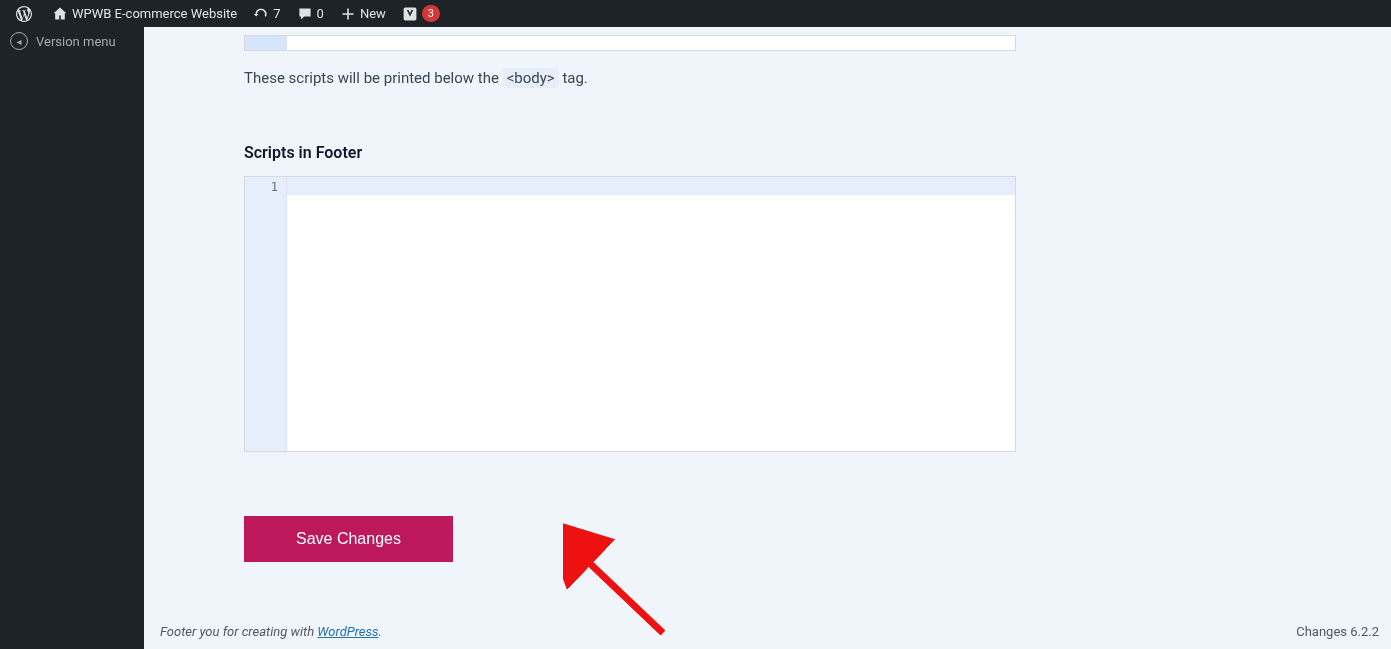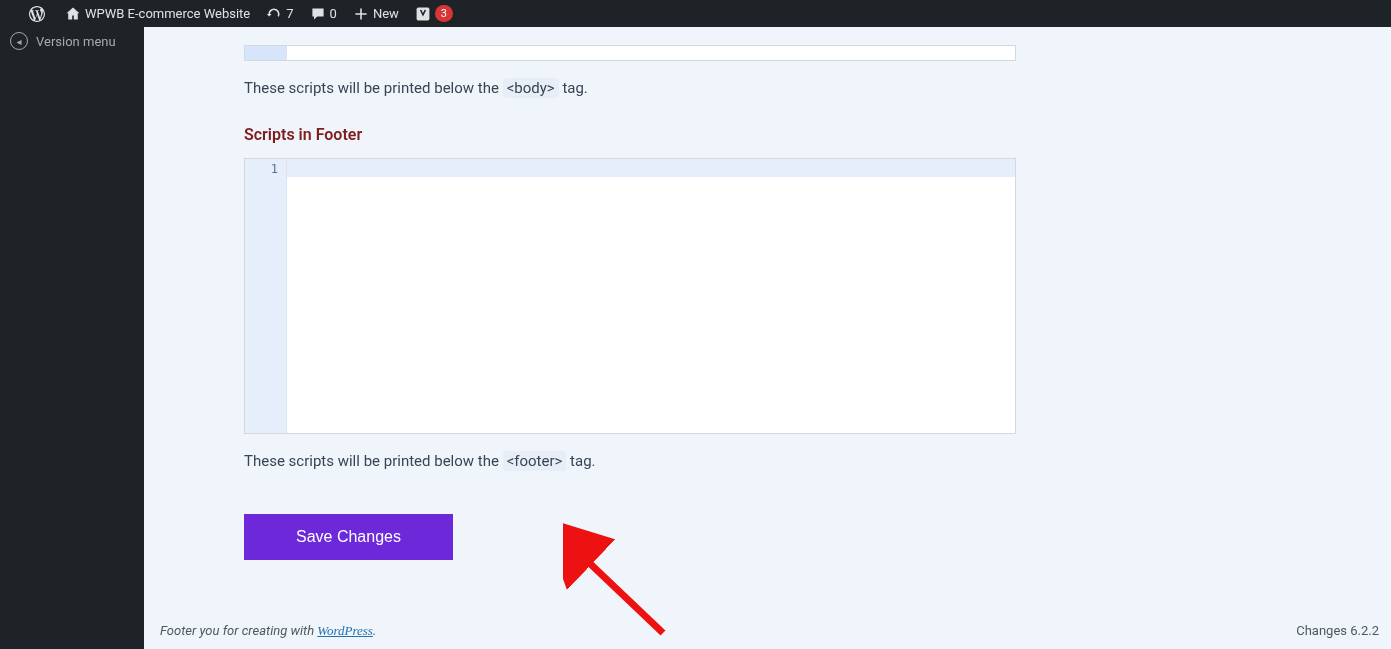--- a/index.html
+++ b/index.html
@@ -11,21 +11,21 @@
   height: 649px;
   overflow: hidden;
   position: relative;
 }
 .adminbar {
   background: #1d2327;
   color: #c3c4c7;
   height: 27px;
   display: flex;
   align-items: flex-end;
-  padding: 0 21px;
+  padding: 0 8px;
   font-size: 13px;
   position: relative;
   z-index: 10;
 }
 .adminbar .ab-item {
   display: flex;
   align-items: center;
   padding: 0 8px;
   height: 27px;
   cursor: pointer;
@@ -69,21 +69,21 @@
 .main {
   position: absolute;
   left: 144px;
   top: 27px;
   right: 0;
   bottom: 0;
   background: #f0f5fc;
   overflow: hidden;
 }
 .content {
-  padding: 18px 100px 0 100px;
+  padding: 8px 100px 0 100px;
   position: relative;
 }
 .code-editor {
   border: 1px solid #d6d9dc;
   background: #fff;
   width: 772px;
   display: flex;
 }
 .code-editor.small { height: 16px; }
 .code-editor.large { height: 276px; }
@@ -110,45 +110,45 @@
 }
 .desc .codetag {
   background: #e8eef7;
   padding: 1px 4px;
   border-radius: 3px;
   font-family: inherit;
 }
 .section-title {
   font-weight: 600;
   font-size: 16px;
-  color: #7f1d1d;
-  margin-top: 28px;
+  color: #0f172a;
+  margin-top: 56px;
   margin-bottom: 14px;
 }
 .save-btn {
-  background: #6d28d9;
+  background: #be185d;
   color: #fff;
   border: none;
   padding: 14px 52px;
   font-size: 16px;
-  margin-top: 44px;
+  margin-top: 64px;
   cursor: pointer;
 }
 .footer {
   position: absolute;
   bottom: 10px;
   left: 160px;
   right: 12px;
   display: flex;
   justify-content: space-between;
   font-size: 13px;
   color: #50575e;
   font-style: italic;
 }
-.footer a { color: #2271b1; font-family: Liberation Serif, serif; }
+.footer a { color: #2271b1; }
 .footer .version { font-style: normal; }
 svg.wicon { width:16px; height:16px; fill:#e0e1e3; }
 svg.arrow { position:absolute; left:419px; top:496px; pointer-events:none; }
 </style>
 </head>
 <body>
 
 <div class="adminbar">
   <div class="ab-item">
     <span class="ab-icon">
@@ -220,23 +220,20 @@
 
     <h3 class="section-title">Scripts in Footer</h3>
     <div class="code-editor large">
       <div class="gutter">
         <div>1</div>
       </div>
       <div class="code-area">
         <div class="first-line-hl"></div>
       </div>
     </div>
-    <p class="desc">
-      <span>These scripts will be printed below the </span><span class="codetag">&lt;footer&gt;</span><span> tag.</span>
-    </p>
 
     <button class="save-btn">Save Changes</button>
 
     <svg class="arrow" width="110" height="120">
       <defs>
         <marker id="ah" markerWidth="10" markerHeight="10" refX="2" refY="5" orient="auto">
           <path d="M0,0 L10,5 L0,10 z" fill="#e11"></path>
         </marker>
       </defs>
       <line x1="100" y1="110" x2="18" y2="32" stroke="#e11" stroke-width="7" marker-end="url(#ah)"></line>

